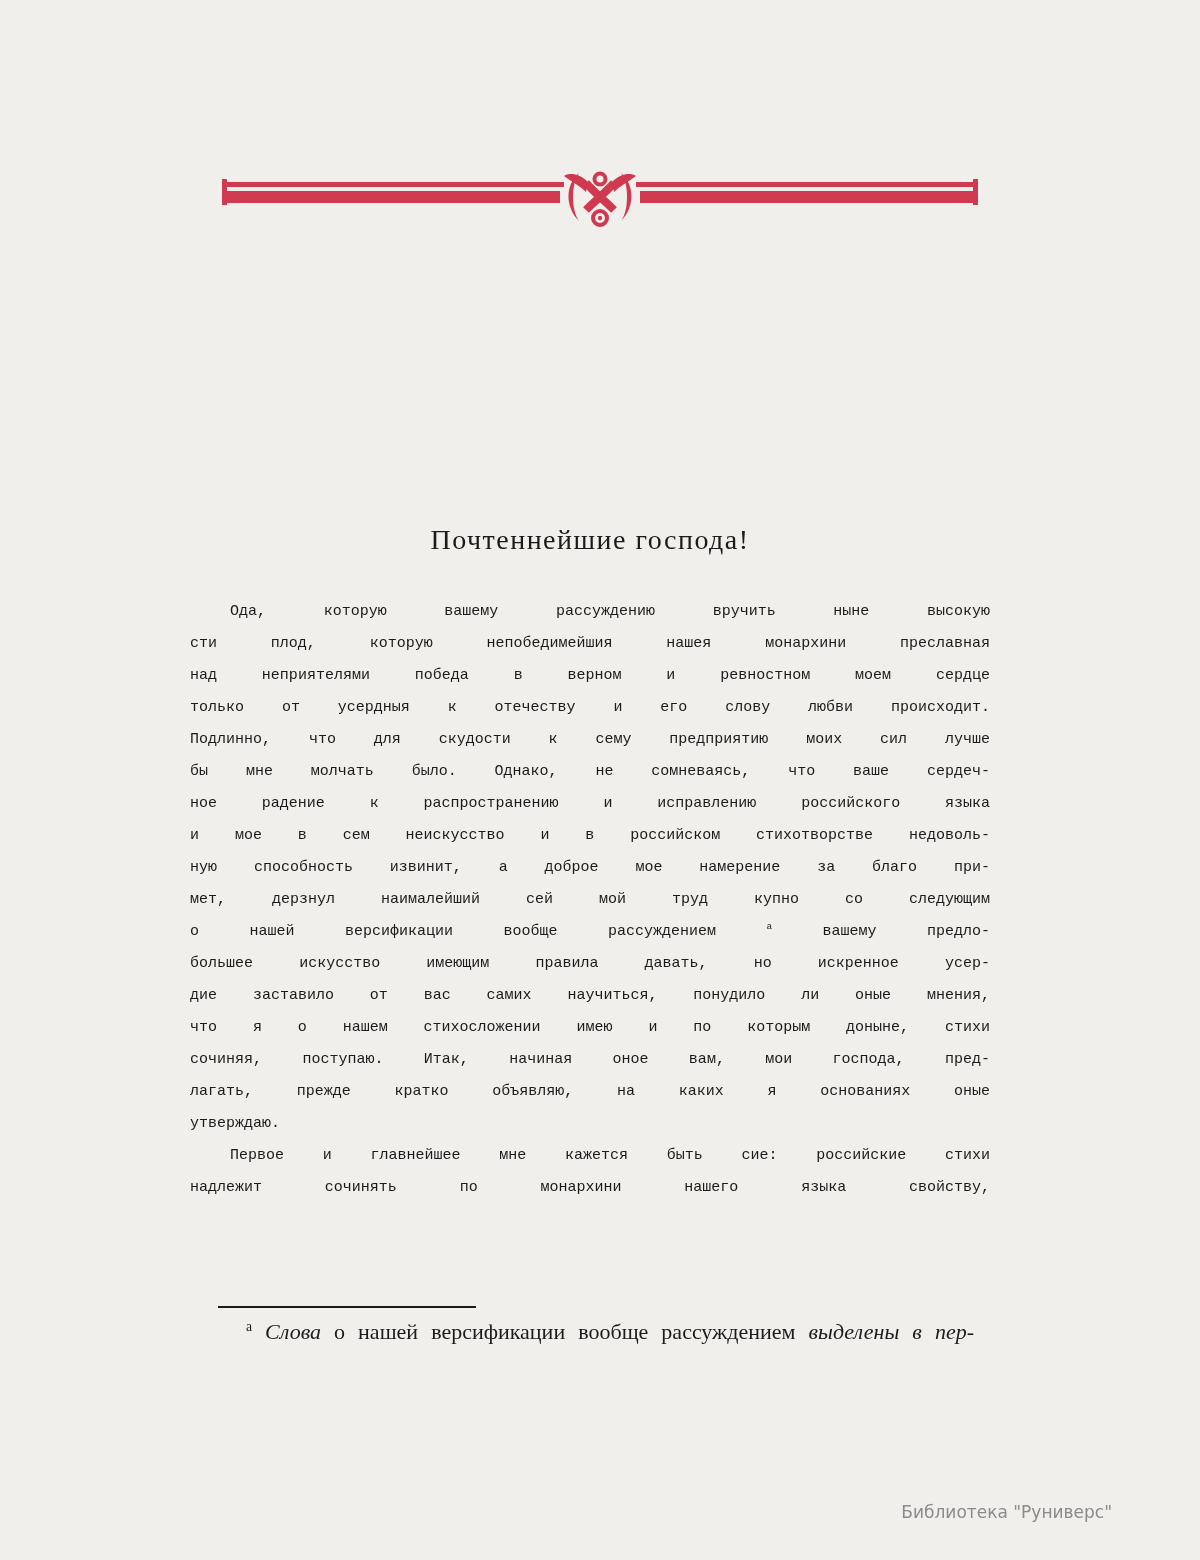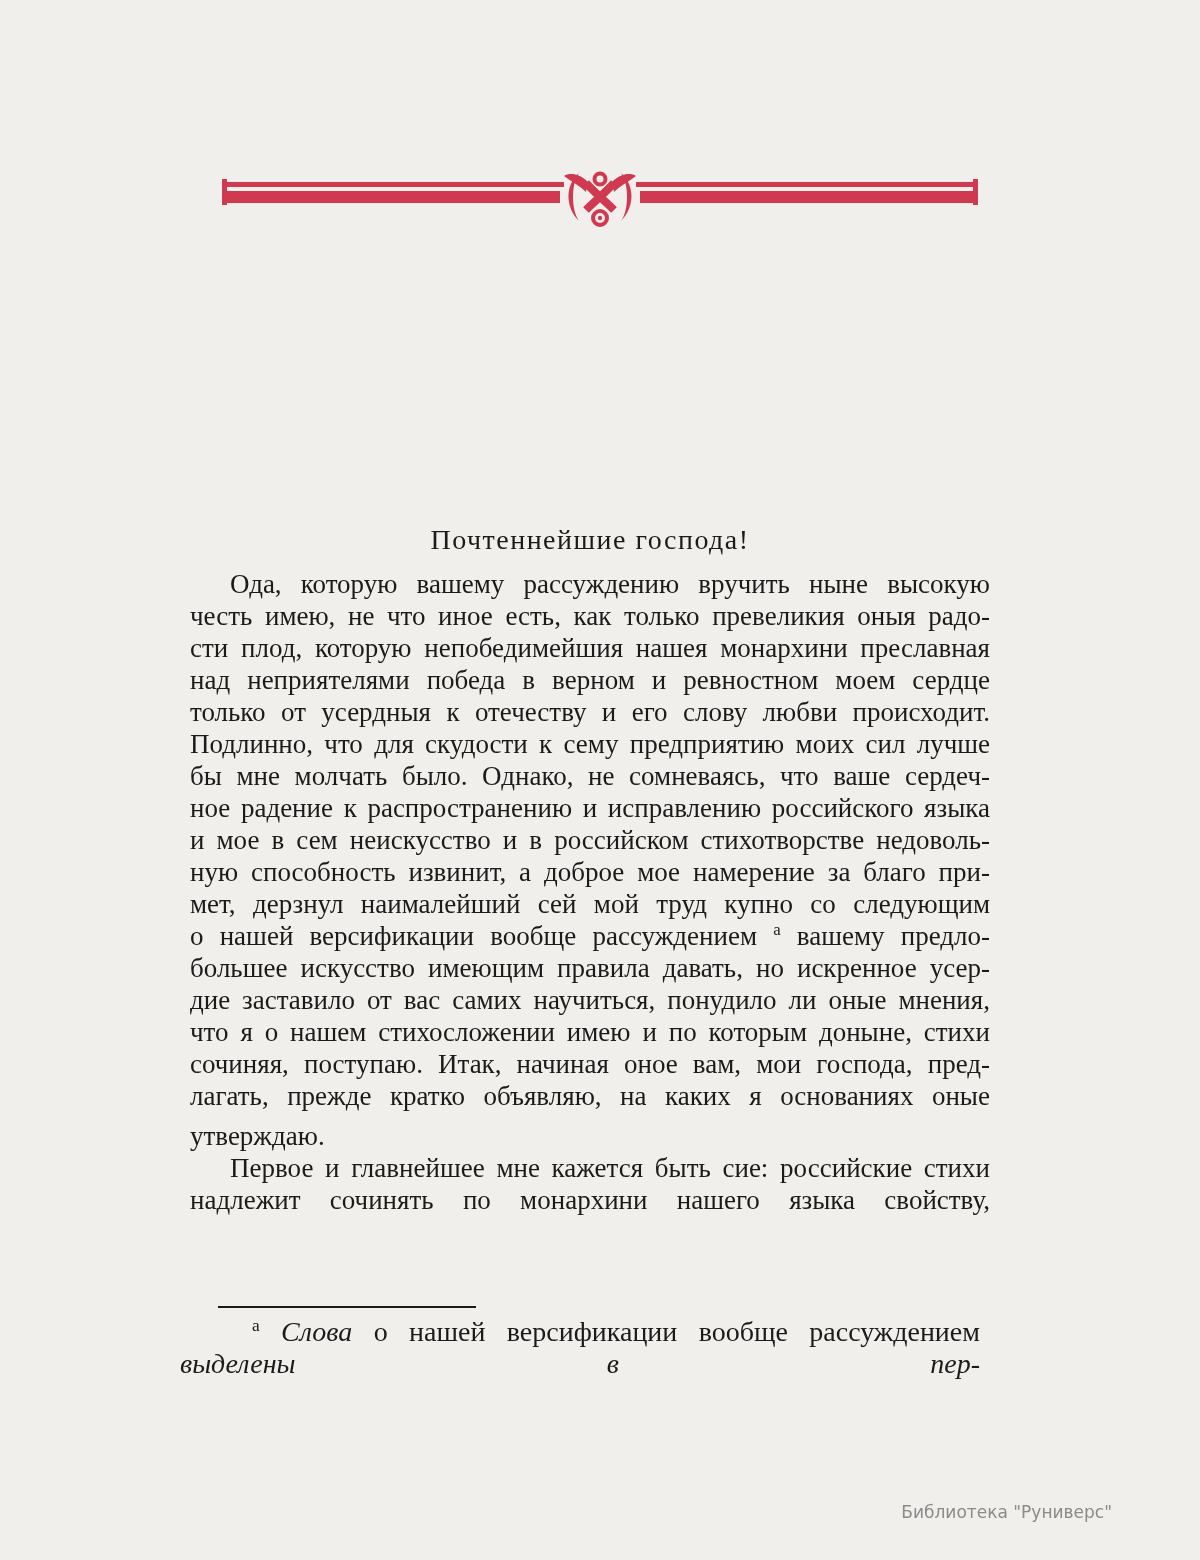--- a/index.html
+++ b/index.html
@@ -24,41 +24,41 @@
 
   
   .heading{
     position:absolute;left:190px;top:524px;width:800px;
     margin:0;text-align:center;
     font-size:28px;font-weight:400;letter-spacing:1.5px;
   }
 
   
   .body-text{
-    position:absolute;left:190px;top:568px;width:800px;
-    font-size:27px;line-height:32px;
+    position:absolute;left:190px;top:596px;width:800px;
+    font-size:15px;line-height:32px;font-family:Liberation Mono, monospace;
   }
   .tline{
     text-align:justify;
     text-align-last:justify;
     white-space:normal;
   }
-  .tline.lastline{text-align-last:left;margin-top:8px;}
+  .tline.lastline{text-align-last:left;}
   .tline.indent{text-indent:40px;}
   .sup{vertical-align:super;font-size:0.62em;line-height:0;}
   .ital{font-style:italic;}
 
   
   .footnote-rule{
     position:absolute;left:218px;top:1306px;width:258px;height:0;
     border-top:2px solid var(--ink);
   }
   .footnote{
-    position:absolute;left:180px;top:1316px;width:800px;
-    font-size:28px;line-height:32px;
+    position:absolute;left:174px;top:1316px;width:800px;
+    font-size:22px;line-height:32px;
   }
   .footnote .tline.indent{text-indent:72px;}
 
   
   .watermark{
     position:absolute;top:1502px;right:88px;
     font-family:"DejaVu Sans","Liberation Sans",sans-serif;
     font-size:17px;color:var(--wm);
   }
 </style>
@@ -87,21 +87,20 @@
         <circle cx="378" cy="48" r="7" stroke-width="4"></circle>
       </g>
       <circle cx="378" cy="48" r="2.2" fill="currentColor"></circle>
     </svg>
   </div>
 
   <h1 class="heading">Почтеннейшие господа!</h1>
 
   <div class="body-text" id="body-lines">
       <div class="tline indent"><span>Ода, которую вашему рассуждению вручить ныне высокую</span></div>
-      <div class="tline"><span>честь имею, не что иное есть, как только превеликия оныя радо-</span></div>
       <div class="tline"><span>сти плод, которую непобедимейшия нашея монархини преславная</span></div>
       <div class="tline"><span>над неприятелями победа в верном и ревностном моем сердце</span></div>
       <div class="tline"><span>только от усердныя к отечеству и его слову любви происходит.</span></div>
       <div class="tline"><span>Подлинно, что для скудости к сему предприятию моих сил лучше</span></div>
       <div class="tline"><span>бы мне молчать было. Однако, не сомневаясь, что ваше сердеч-</span></div>
       <div class="tline"><span>ное радение к распространению и исправлению российского языка</span></div>
       <div class="tline"><span>и мое в сем неискусство и в российском стихотворстве недоволь-</span></div>
       <div class="tline"><span>ную способность извинит, а доброе мое намерение за благо при-</span></div>
       <div class="tline"><span>мет, дерзнул наималейший сей мой труд купно со следующим</span></div>
       <div class="tline"><span>о нашей версификации вообще рассуждением </span><span class="sup">а</span><span> вашему предло-</span></div>

